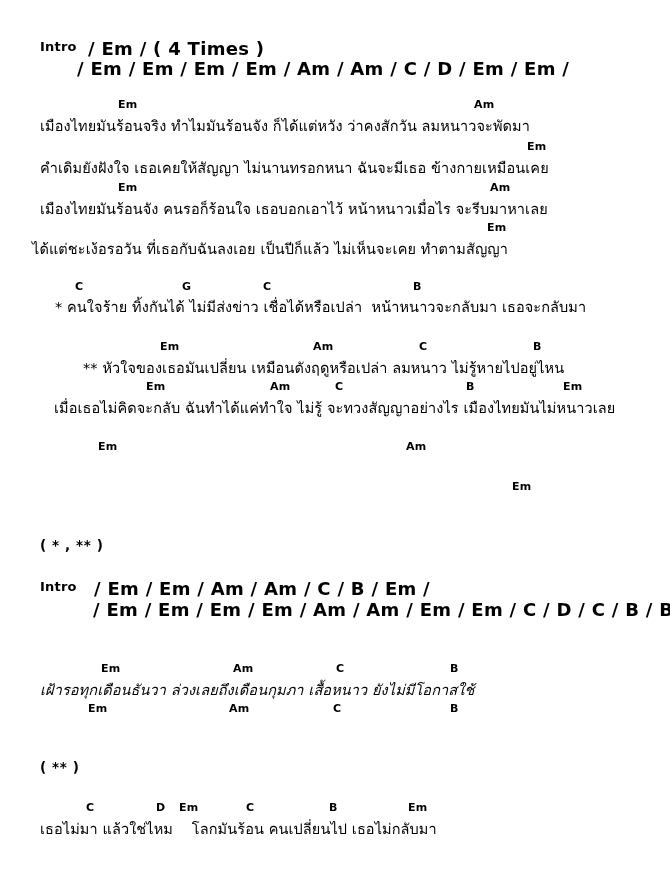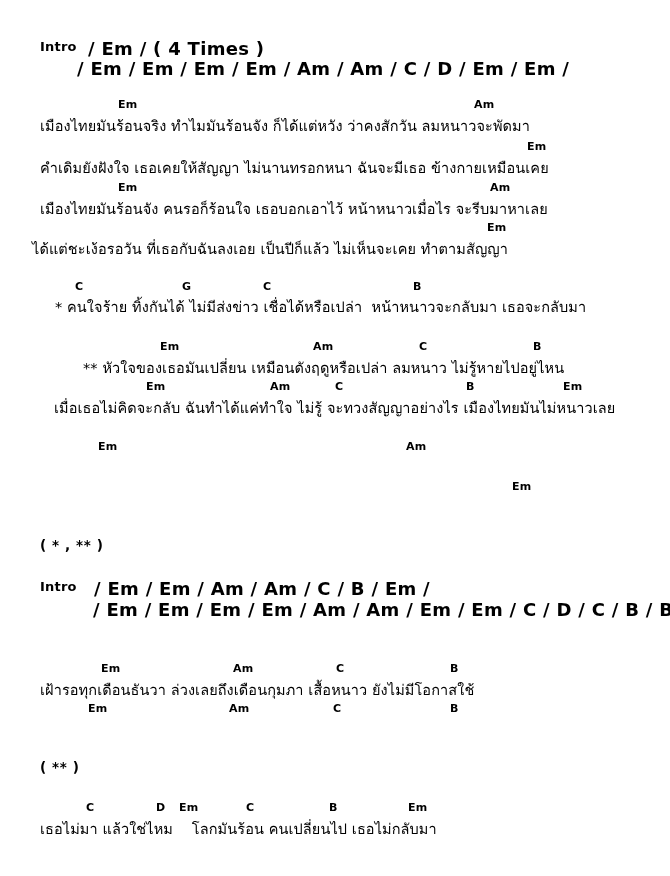--- a/index.html
+++ b/index.html
@@ -102,21 +102,21 @@
   <div class="run marker" style="left:40px; top:539px;">( * , ** )</div>
 
   <div class="run sectionhead" style="left:40px; top:580px;">Intro</div>
   <div class="run progression" style="left:94px; top:580px;text-align:center;">/ Em / Em / Am / Am / C / B / Em /</div>
   <div class="run progression" style="left:93px; top:601px;">/ Em / Em / Em / Em / Am / Am / Em / Em / C / D / C / B / B /</div>
 
   <div class="run chord" style="top: 663px; left: 101px;">Em</div>
   <div class="run chord" style="top: 663px; left: 233px;">Am</div>
   <div class="run chord" style="top: 663px; left: 336px;">C</div>
   <div class="run chord" style="top: 663px; left: 450px;">B</div>
-  <div class="run lyric" style="left:40px; top:683px;">เฝ้ารอทุกเดือนธันวา ล่วงเลยถึงเดือนกุมภา เสื้อหนาว ยังไม่มีโอกาสใช้</div>
+  <div class="run lyric" style="left:40px; top:683px;font-style:italic;">เฝ้ารอทุกเดือนธันวา ล่วงเลยถึงเดือนกุมภา เสื้อหนาว ยังไม่มีโอกาสใช้</div>
 
   <div class="run chord" style="top: 703px; left: 88px;">Em</div>
   <div class="run chord" style="top: 703px; left: 229px;">Am</div>
   <div class="run chord" style="top: 703px; left: 333px;">C</div>
   <div class="run chord" style="top: 703px; left: 450px;">B</div>
 
   <div class="run marker" style="left:40px; top:761px;">( ** )</div>
 
   <div class="run chord" style="top: 802px; left: 86px;">C</div>
   <div class="run chord" style="top: 802px; left: 156px;">D</div>

